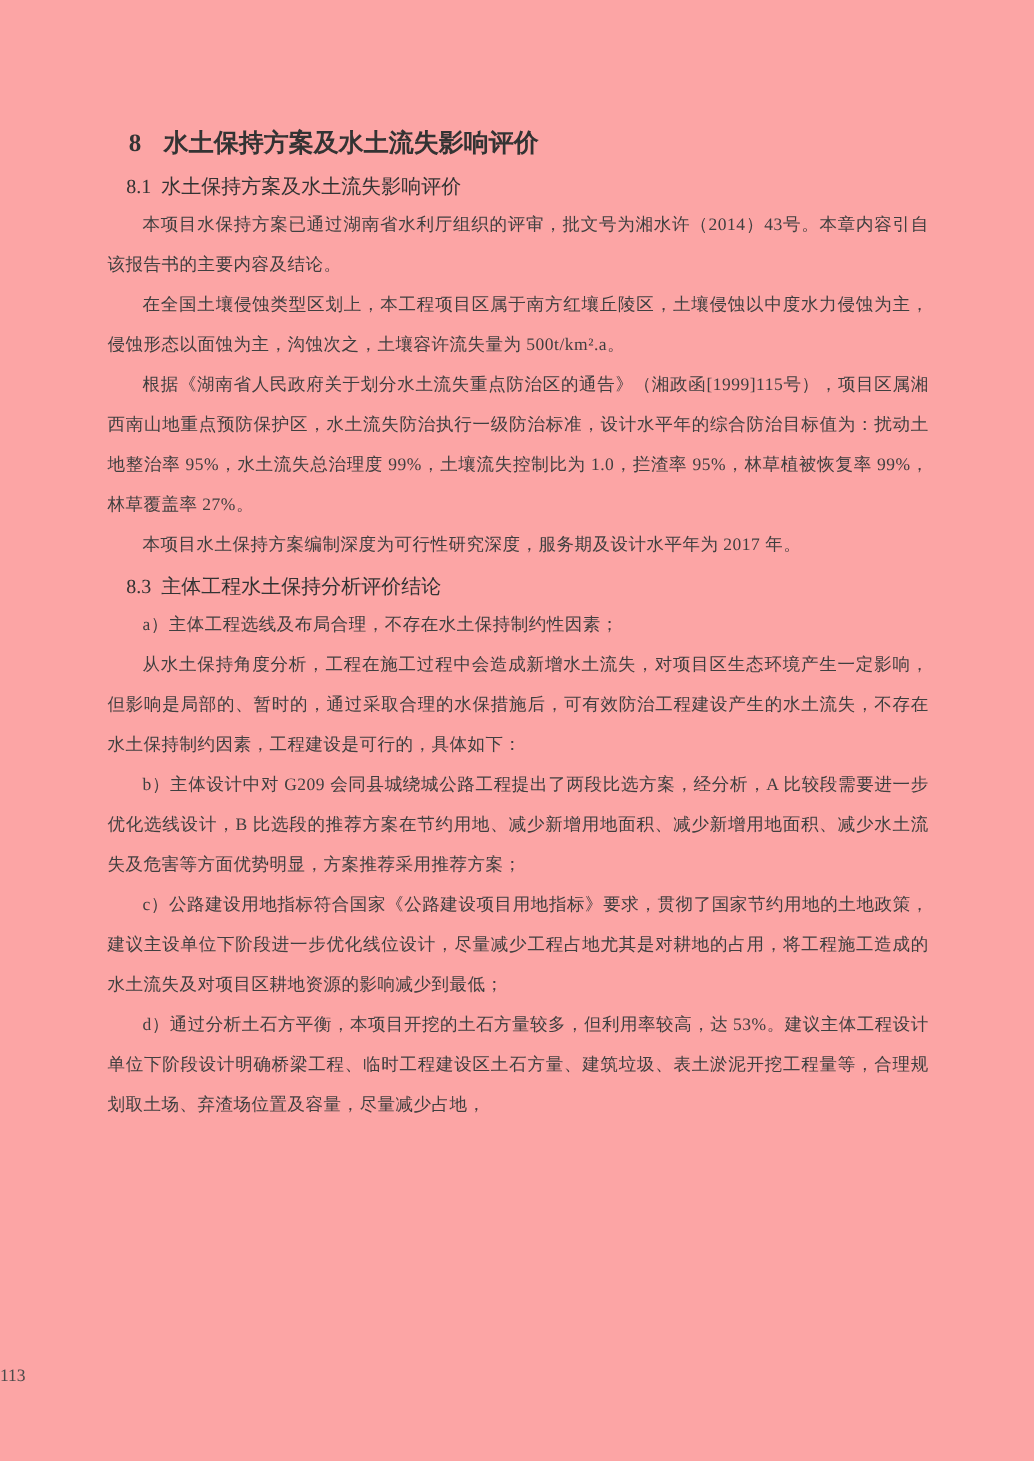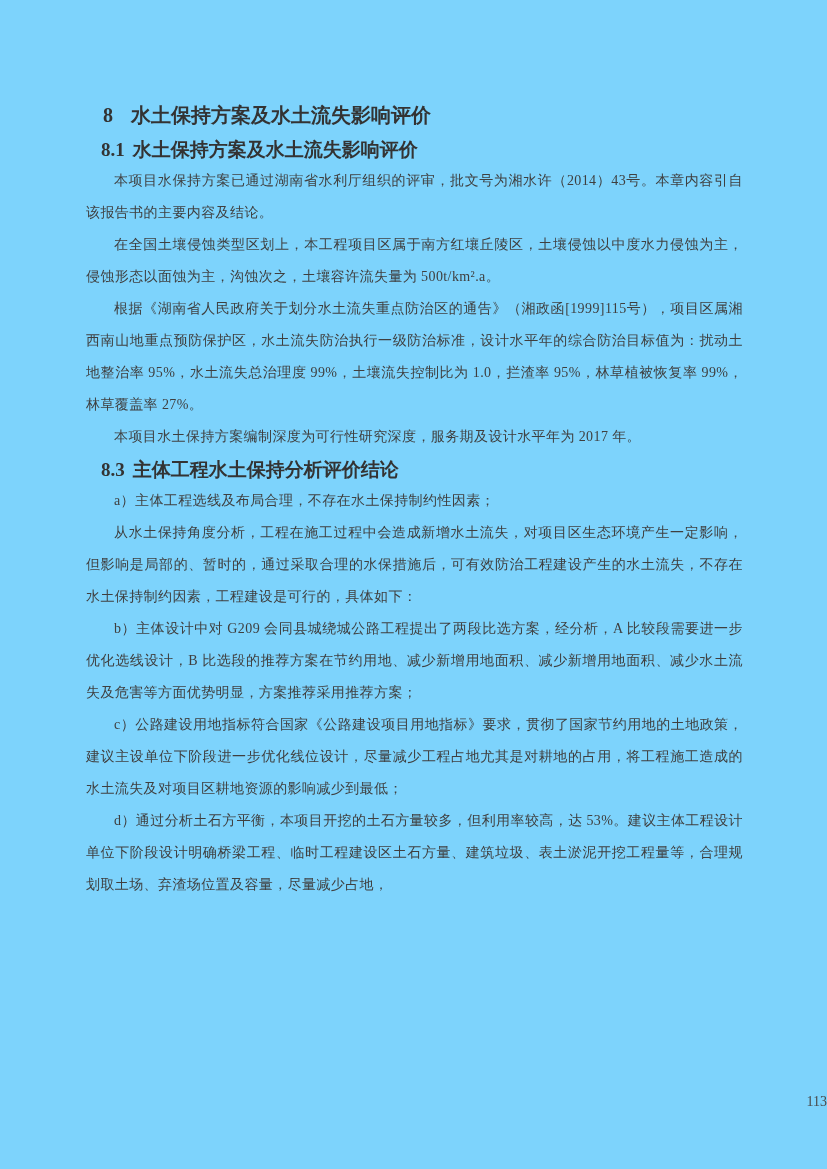--- a/index.html
+++ b/index.html
@@ -3,21 +3,21 @@
 <meta charset="utf-8">
 <style>
   * { margin: 0; padding: 0; box-sizing: border-box; }
   html, body { background: #e9e9e9; }
 
   .page {
     position: relative;
     width: 827px;
     height: 1169px;
     margin: 0 auto;
-    background: #7dd3fc;
+    background: #fca5a5;
     color: #3f3f3f;
     font-family: "Liberation Serif", "DejaVu Serif", serif;
     overflow: hidden;
   }
 
   .content {
     position: absolute;
     left: 86px;
     top: 99px;
     width: 657px;
@@ -32,23 +32,23 @@
     padding-left: 17px;
     margin: 0 0 5px 0;
     white-space: nowrap;
   }
   .h1 .num {
     font-family: "Liberation Serif", "DejaVu Serif", serif;
     margin-right: 18px;
   }
 
   .h2 {
-    font-size: 19px;
+    font-size: 16px;
     line-height: 28px;
-    font-weight: bold;
+    font-weight: normal;
     color: #333;
     font-family: "Liberation Sans", "DejaVu Sans", sans-serif;
     padding-left: 15px;
     margin: 3px 0 1px 0;
     white-space: nowrap;
   }
   .h2 .num {
     font-family: "Liberation Serif", "DejaVu Serif", serif;
     margin-right: 8px;
   }
@@ -62,21 +62,21 @@
     text-indent: 28px;
     color: #3f3f3f;
     margin: 0;
   }
 
   .footer {
     position: absolute;
     left: 0;
     top: 1092px;
     width: 100%;
-    text-align: right;
+    text-align: left;
     font-size: 14px;
     line-height: 20px;
     color: #4a4a4a;
   }
 </style>
 </head>
 <body>
 
 <div class="page">
   <div class="content">

